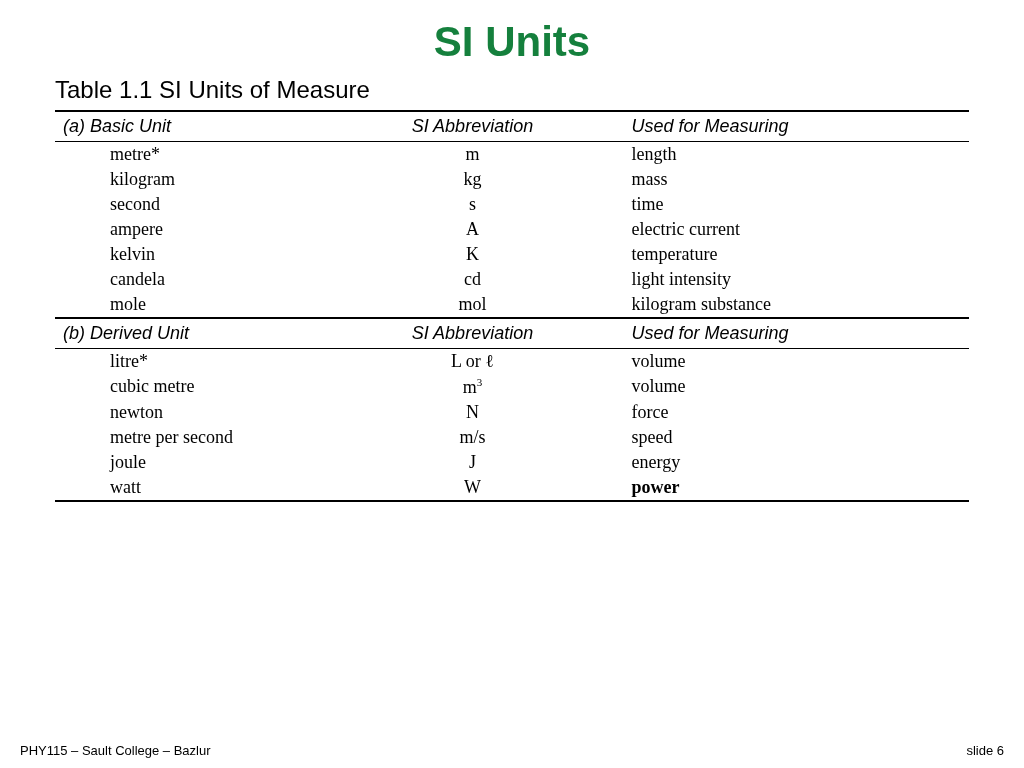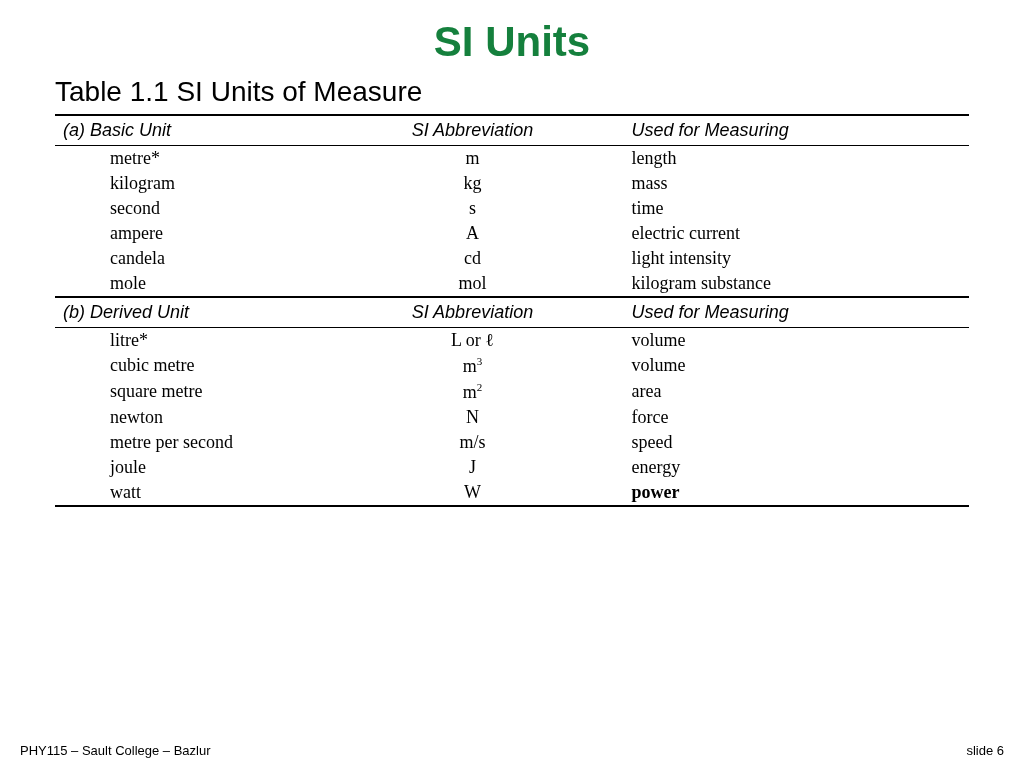--- a/index.html
+++ b/index.html
@@ -22,21 +22,21 @@
       color: #15803d;
       padding: 18px 0 10px 0;
       font-family: Arial, sans-serif;
     }
 
     .content-area {
       padding: 0 55px;
     }
 
     .table-title {
-      font-size: 28px;
+      font-size: 24px;
       font-family: Arial, sans-serif;
       margin-bottom: 6px;
       font-weight: normal;
     }
 
     .main-table {
       width: 100%;
       border-collapse: collapse;
     }
 
@@ -133,20 +133,25 @@
       <td class="col-unit">second</td>
       <td class="col-abbr">s</td>
       <td class="col-use">time</td>
     </tr>
     <tr class="data-row">
       <td class="col-unit">ampere</td>
       <td class="col-abbr">A</td>
       <td class="col-use">electric current</td>
     </tr>
     <tr class="data-row">
+      <td class="col-unit">kelvin</td>
+      <td class="col-abbr">K</td>
+      <td class="col-use">temperature</td>
+    </tr>
+    <tr class="data-row">
       <td class="col-unit">candela</td>
       <td class="col-abbr">cd</td>
       <td class="col-use">light intensity</td>
     </tr>
     <tr class="data-row" style="border-bottom: 2.5px solid #000;">
       <td class="col-unit" style="border-bottom: 2.5px solid #000;">mole</td>
       <td class="col-abbr" style="border-bottom: 2.5px solid #000;">mol</td>
       <td class="col-use" style="border-bottom: 2.5px solid #000;">kilogram substance</td>
     </tr>
 
@@ -160,25 +165,20 @@
       <td class="col-unit">litre*</td>
       <td class="col-abbr">L or ℓ</td>
       <td class="col-use">volume</td>
     </tr>
     <tr class="data-row">
       <td class="col-unit">cubic metre</td>
       <td class="col-abbr">m<sup>3</sup></td>
       <td class="col-use">volume</td>
     </tr>
     <tr class="data-row">
-      <td class="col-unit">square metre</td>
-      <td class="col-abbr">m<sup>2</sup></td>
-      <td class="col-use">area</td>
-    </tr>
-    <tr class="data-row">
       <td class="col-unit">newton</td>
       <td class="col-abbr">N</td>
       <td class="col-use">force</td>
     </tr>
     <tr class="data-row">
       <td class="col-unit">metre per second</td>
       <td class="col-abbr">m/s</td>
       <td class="col-use">speed</td>
     </tr>
     <tr class="data-row">

